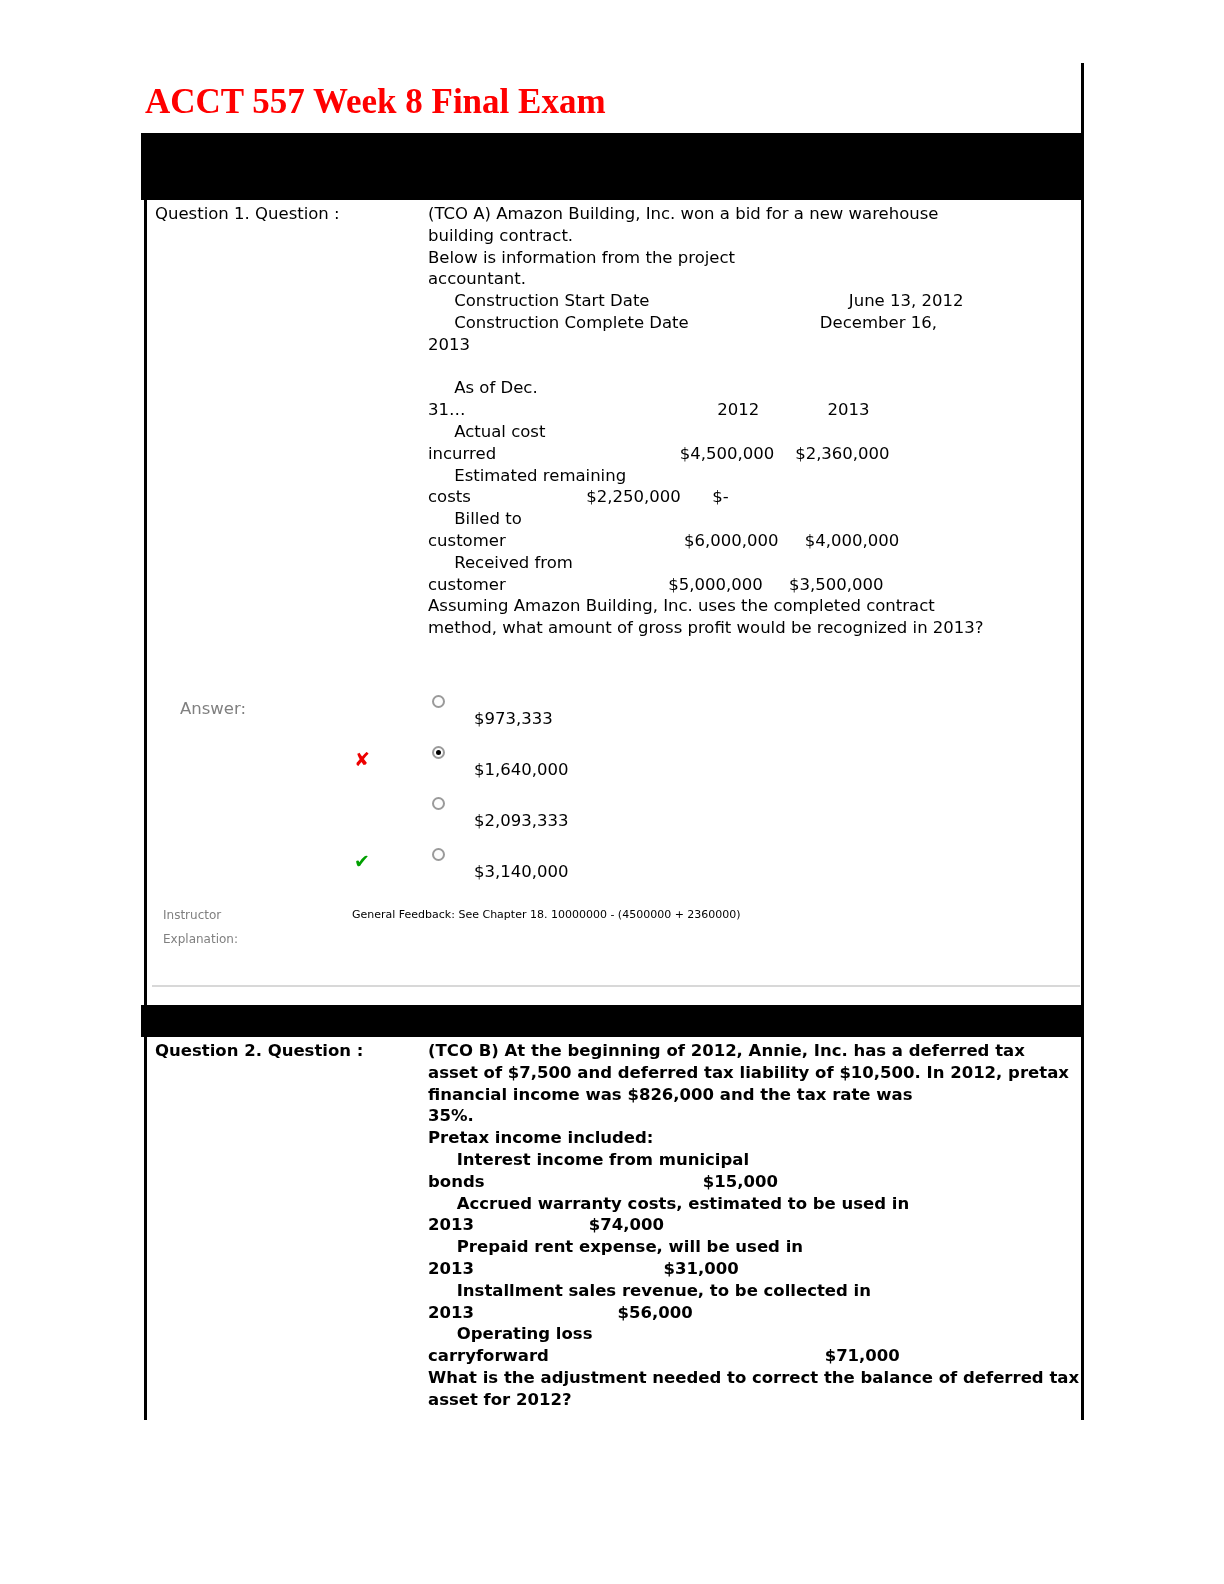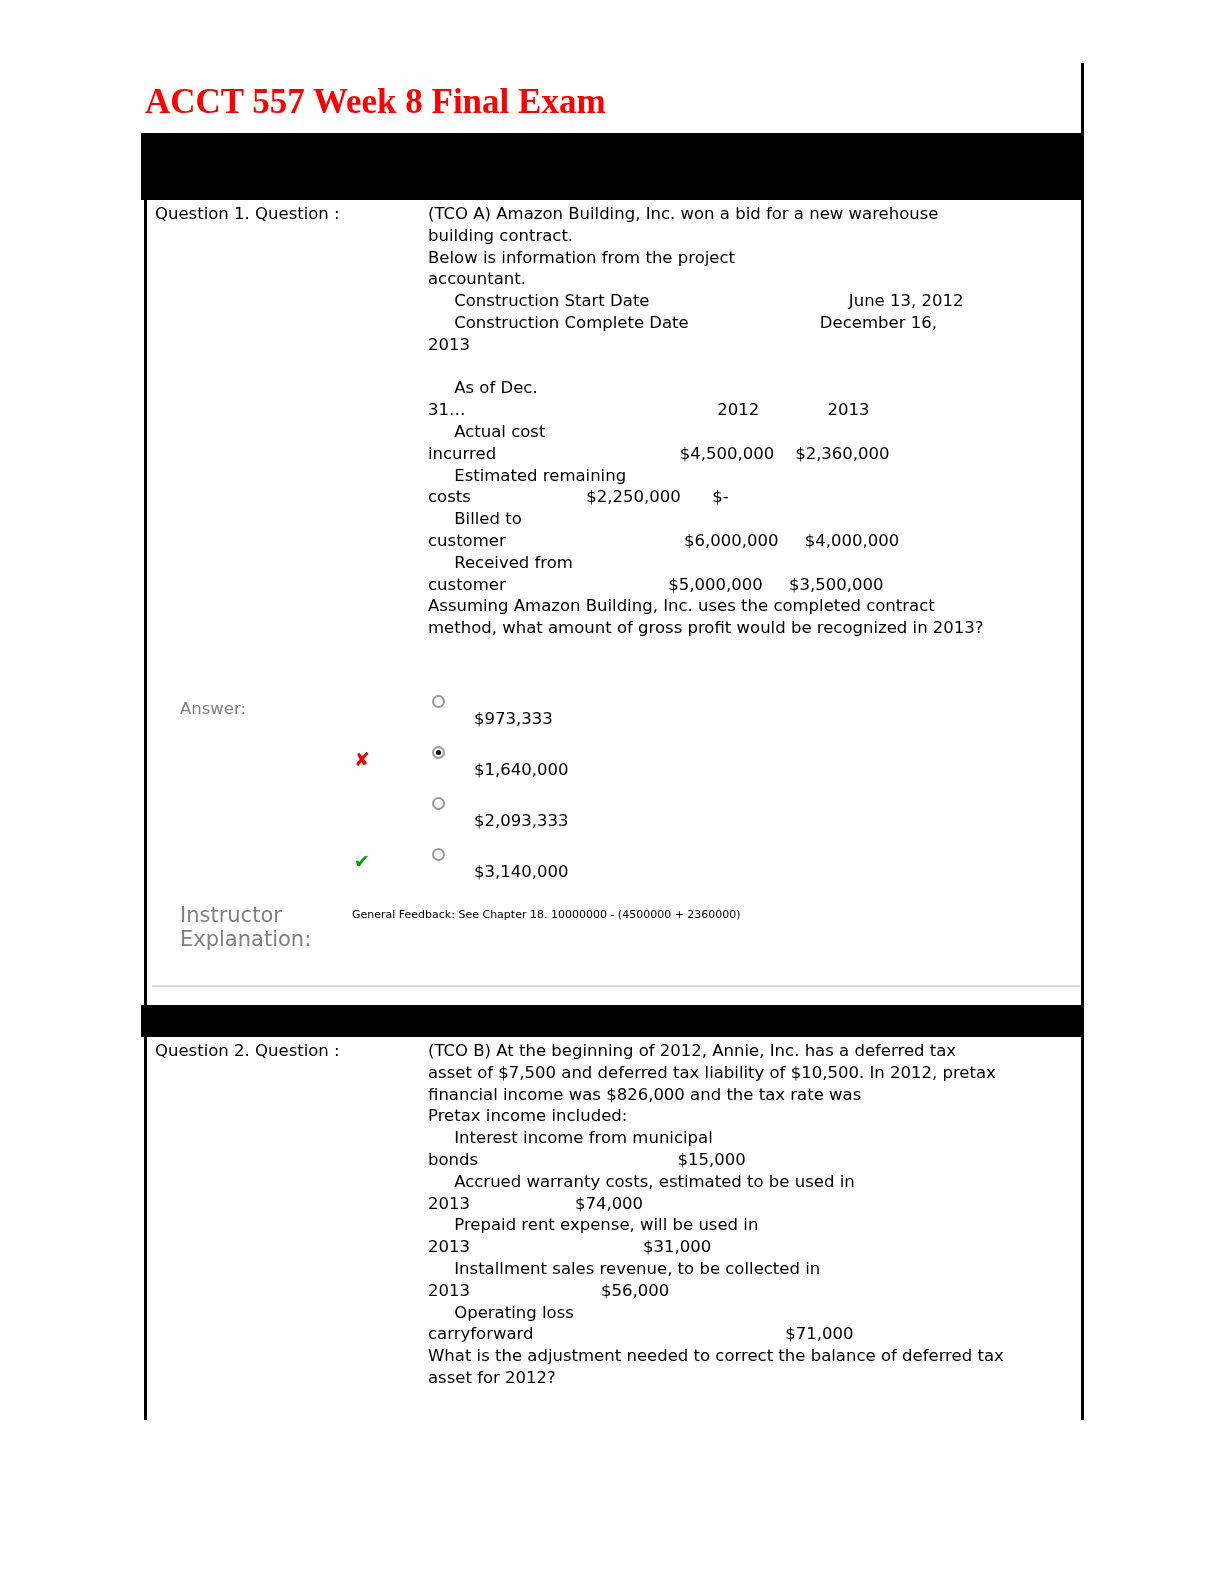--- a/index.html
+++ b/index.html
@@ -97,23 +97,23 @@
   
   .answer-label {
     position: absolute;
     left: 33px;
     font-size: 16.5px;
     color: #808080;
     line-height: 22px;
   }
   .instr-label {
     position: absolute;
-    left: 33px;
+    left: 16px;
     width: 200px;
-    font-size: 21px;
+    font-size: 12px;
     color: #808080;
     line-height: 24px;
   }
   .instr-text {
     position: absolute;
     left: 205px;
     width: 720px;
     font-size: 11px;
     color: #000000;
     line-height: 24px;
@@ -244,26 +244,27 @@
     <span>Instructor</span><br>
     <span>Explanation:</span>
   </div>
   <div class="instr-text" style="top:700px;">General Feedback: See Chapter 18. 10000000 - (4500000 + 2360000)</div>
 </div>
 
 <div class="light-rule"></div>
 <div class="black-bar mid"></div>
 
 <div class="qblock" id="q2-block">
-  <div class="qrow" style="height:380px;">
+  <div class="qrow" style="height:380px;font-weight:bold;">
     <div class="q-label">Question 2.  Question :</div>
     <div class="q-body" id="q2-body">
         <span class="ln">(TCO B) At the beginning of 2012, Annie, Inc. has a deferred tax</span>
         <span class="ln">asset of $7,500 and deferred tax liability of $10,500. In 2012, pretax</span>
         <span class="ln">financial income was $826,000 and the tax rate was</span>
+        <span class="ln">35%.</span>
         <span class="ln">Pretax income included:</span>
         <span class="ln">     Interest income from municipal</span>
         <span class="ln">bonds                                      $15,000</span>
         <span class="ln">     Accrued warranty costs, estimated to be used in</span>
         <span class="ln">2013                    $74,000</span>
         <span class="ln">     Prepaid rent expense, will be used in</span>
         <span class="ln">2013                                 $31,000</span>
         <span class="ln">     Installment sales revenue, to be collected in</span>
         <span class="ln">2013                         $56,000</span>
         <span class="ln">     Operating loss</span>

